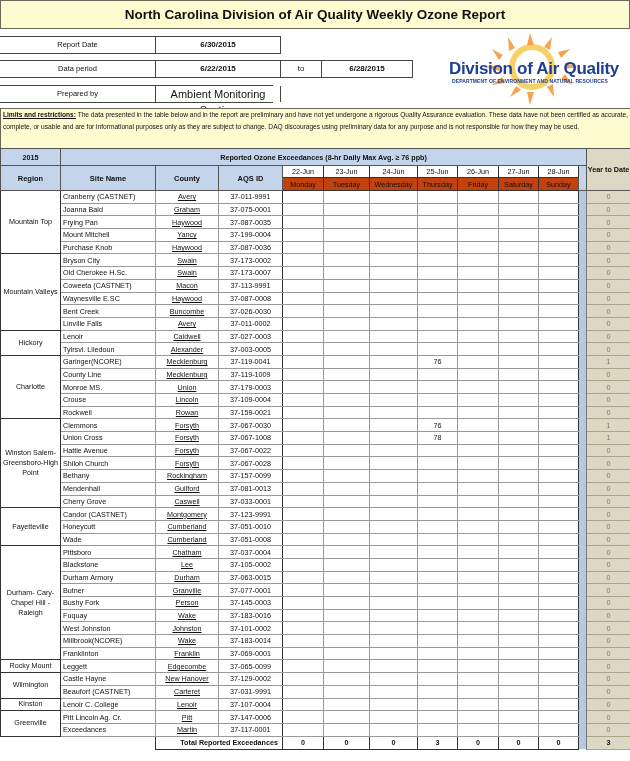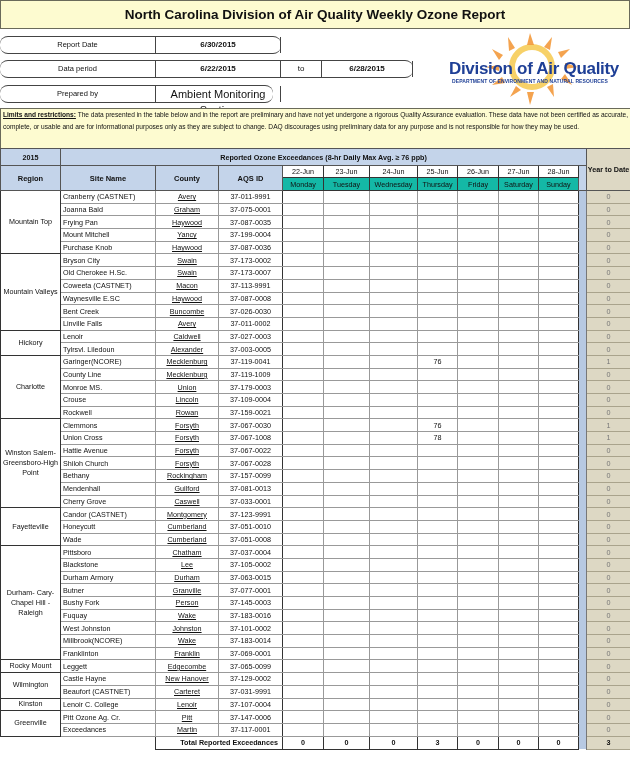--- a/index.html
+++ b/index.html
@@ -1,36 +1,36 @@
 <!DOCTYPE html>
 <html><head>
 <meta charset="utf-8">
 <style>
   html,body{margin:0;padding:0;background:#ffffff;}
   body{width:630px;height:761px;overflow:hidden;position:relative;font-family:"Liberation Sans",sans-serif;color:#111;}
   .title-bar{position:absolute;left:0;top:0;width:628px;height:27px;background:#fdfbd0;border:1px solid #6a6a5a;text-align:center;font-weight:bold;font-size:13.5px;line-height:27px;}
   .info-area{position:absolute;left:0;top:29px;width:630px;height:79px;background:#fff;}
-  .info-row{position:absolute;left:0;height:16px;border-top:1px solid #444;border-bottom:1px solid #444;background:#fff;border-radius:8px;}
+  .info-row{position:absolute;left:0;height:16px;border-top:1px solid #444;border-bottom:1px solid #444;background:#fff;}
   .info-label{position:absolute;left:0;top:0;width:155px;height:16px;font-size:7.5px;line-height:16px;text-align:center;border-right:1px solid #444;}
   .info-value{position:absolute;left:156px;top:0;width:124px;height:16px;font-size:8px;line-height:16px;text-align:center;font-weight:bold;border-right:1px solid #444;}
   .info-value.plain{font-weight:normal;font-size:11px;}
   .info-to{position:absolute;left:281px;top:0;width:40px;height:16px;font-size:8px;line-height:16px;text-align:center;border-right:1px solid #444;}
   .info-value2{position:absolute;left:322px;top:0;width:90px;height:16px;font-size:8px;line-height:16px;text-align:center;font-weight:bold;border-right:1px solid #444;}
   .logo{position:absolute;left:430px;top:2px;width:200px;height:78px;text-decoration:underline;}
   .logo-title{position:absolute;left:6px;top:28px;width:196px;text-align:center;font-weight:bold;font-size:17px;color:#1e3f96;letter-spacing:-0.3px;font-family:"Liberation Sans",sans-serif;}
   .logo-sub{position:absolute;left:0;top:47px;width:200px;text-align:center;font-size:5px;font-weight:bold;color:#1e3f96;letter-spacing:0.1px;}
   .limits{position:absolute;left:0;top:108px;width:626px;height:39px;background:#fdfbd0;border:1px solid #6a6a5a;font-size:6.6px;line-height:12px;padding:0 2px;}
   .limits-label{font-weight:bold;text-decoration:underline;}
   table.grid{position:absolute;left:0;top:148px;border-collapse:collapse;table-layout:fixed;width:630px;}
   table.grid td{padding:0;overflow:hidden;white-space:nowrap;font-size:7.2px;}
   .hdr{background:#c4d4ea;font-weight:bold;text-align:center;border:1px solid #555;}
   .hdr-year{font-size:8px;}
   .hdr-title{font-size:12px;}
   .hdr-date{background:#fff;font-weight:normal;font-size:7px;border:1px solid #333;text-align:center;height:11px;}
-  .hdr-day{background:#14b8a6;font-weight:normal;font-size:7px;border:1px solid #333;text-align:center;height:12px;margin-left:32px;}
+  .hdr-day{background:#c2410c;font-weight:normal;font-size:7px;border:1px solid #333;text-align:center;height:12px;margin-left:32px;}
   .ytd-hdr{background:#ddd8c4;font-weight:bold;text-align:center;font-size:8px;border:1px solid #555;line-height:11px;}
   .gap{background:#b7c9e2;border-left:1px solid #777;border-right:1px solid #777;}
   .region{text-align:center;vertical-align:middle;font-size:7.2px;white-space:normal !important;line-height:10px;border:1px solid #333;background:#fff;}
   .site{text-align:left;padding-left:2px !important;border-left:1px solid #999;border-right:1px solid #999;border-bottom:1px solid #999;}
   .county{text-align:center;border-left:1px solid #999;border-right:1px solid #999;border-bottom:1px solid #999;text-decoration:underline;}
   .aqs{text-align:center;border-left:1px solid #999;border-right:1px solid #333;border-bottom:1px solid #999;}
   .day{text-align:center;border-left:1px solid #999;border-right:1px solid #999;border-bottom:1px solid #999;font-size:8.5px;}
   .day.last{border-right:1px solid #333;}
   .ytd{text-align:center;background:#ddd8c4;color:#777;border:1px solid #a9a38c;font-size:7px;}
   tr.data-row td{height:11.7px;}
@@ -720,21 +720,21 @@
         <td class="day"></td>
         <td class="day"></td>
         <td class="day"></td>
         <td class="day"></td>
         <td class="day last"></td>
         <td class="gap"></td>
         <td class="ytd">0</td>
       </tr>
       <tr class="data-row group-start">
         <td class="region" rowspan="2">Greenville</td>
-        <td class="site">Pitt Ozone Ag. Cr.</td>
+        <td class="site">Pitt Lincoln Ag. Cr.</td>
         <td class="county">Pitt</td>
         <td class="aqs">37-147-0006</td>
         <td class="day"></td>
         <td class="day"></td>
         <td class="day"></td>
         <td class="day"></td>
         <td class="day"></td>
         <td class="day"></td>
         <td class="day last"></td>
         <td class="gap"></td>

